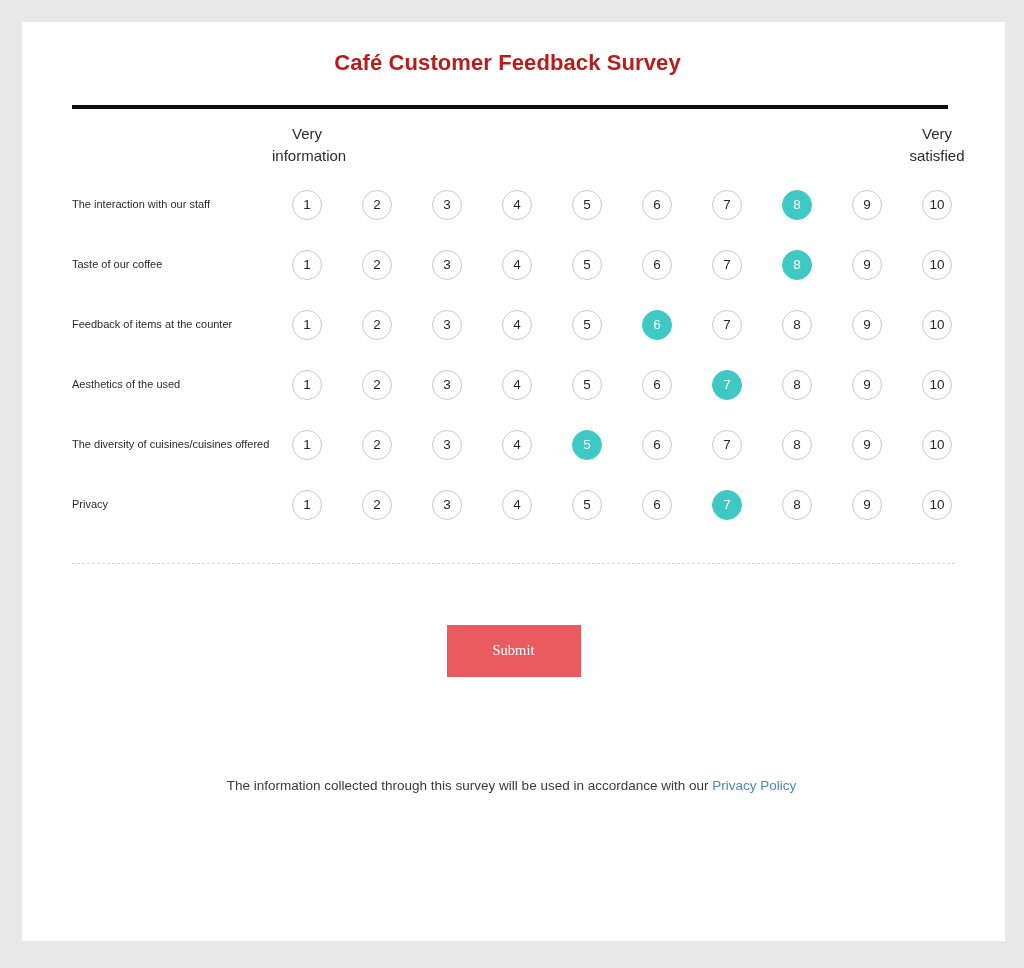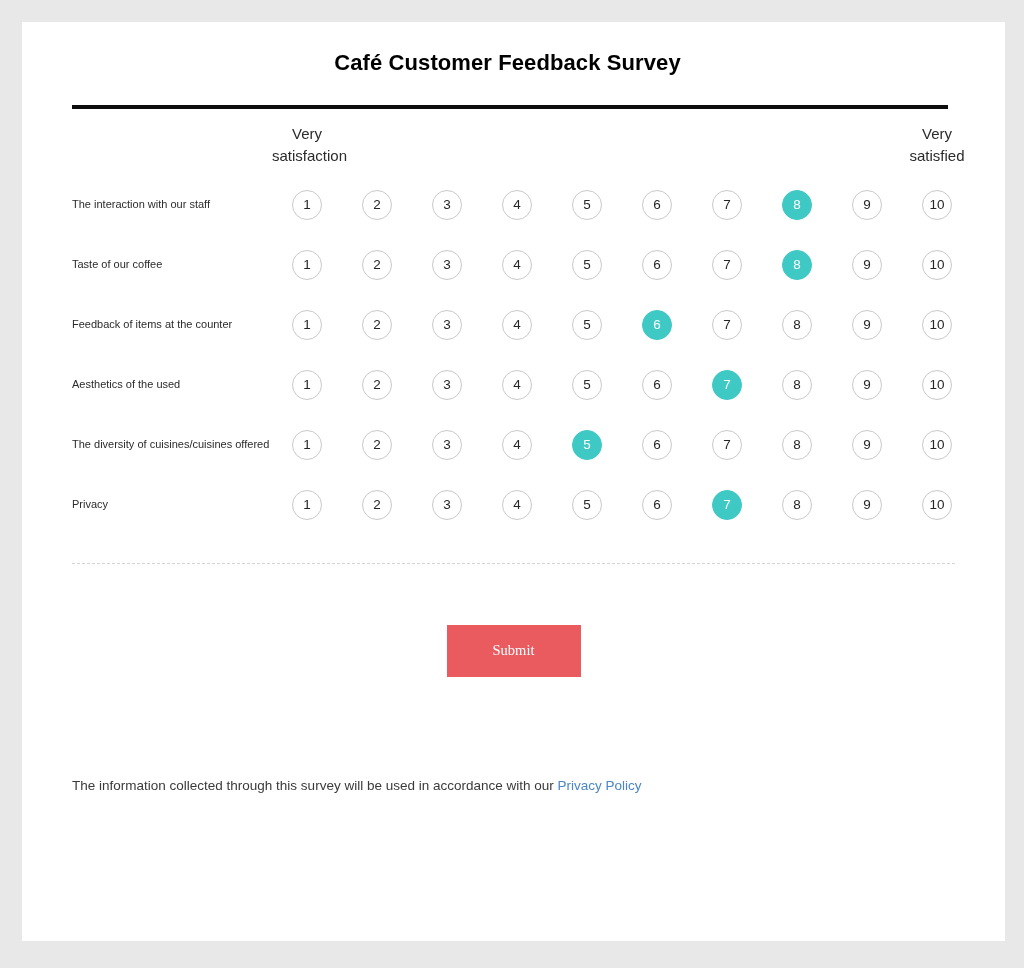--- a/index.html
+++ b/index.html
@@ -22,21 +22,21 @@
     height: 919px;
     background: #ffffff;
   }
   .survey-header {
     padding-top: 28px;
   }
   .survey-title {
     text-align: center;
     font-size: 22px;
     font-weight: bold;
-    color: #000000;
+    color: #b91c1c;
     letter-spacing: 0.1px;
     margin: 0;
     padding-right: 12px;
   }
   .header-rule {
     height: 4px;
     background: #0d0d0d;
     margin: 29px 57px 0 50px;
   }
   .survey-body {
@@ -123,20 +123,21 @@
     font-family: Liberation Serif, serif;
     font-size: 14.5px;
     width: 134px;
     height: 52px;
     cursor: pointer;
     padding: 0;
     border-radius: 0;
   }
 
   .footer-note {
+    text-align: center;
     font-size: 13.5px;
     color: #3a3a3a;
     margin-top: 101px;
     padding-right: 4px;
   }
   .privacy-link {
     color: #4a86c8;
     text-decoration: none;
     cursor: pointer;
   }
@@ -167,21 +168,21 @@
           <col class="opt-col">
           <col class="opt-col">
           <col class="opt-col">
       </colgroup>
       <tbody>
         <tr class="anchor-row">
           <td></td>
           <td>
             <div class="anchor-text">
               <span>Very</span><br>
-              <span>satisfaction</span>
+              <span>information</span>
             </div>
           </td>
           <td></td>
           <td></td>
           <td></td>
           <td></td>
           <td></td>
           <td></td>
           <td></td>
           <td></td>

